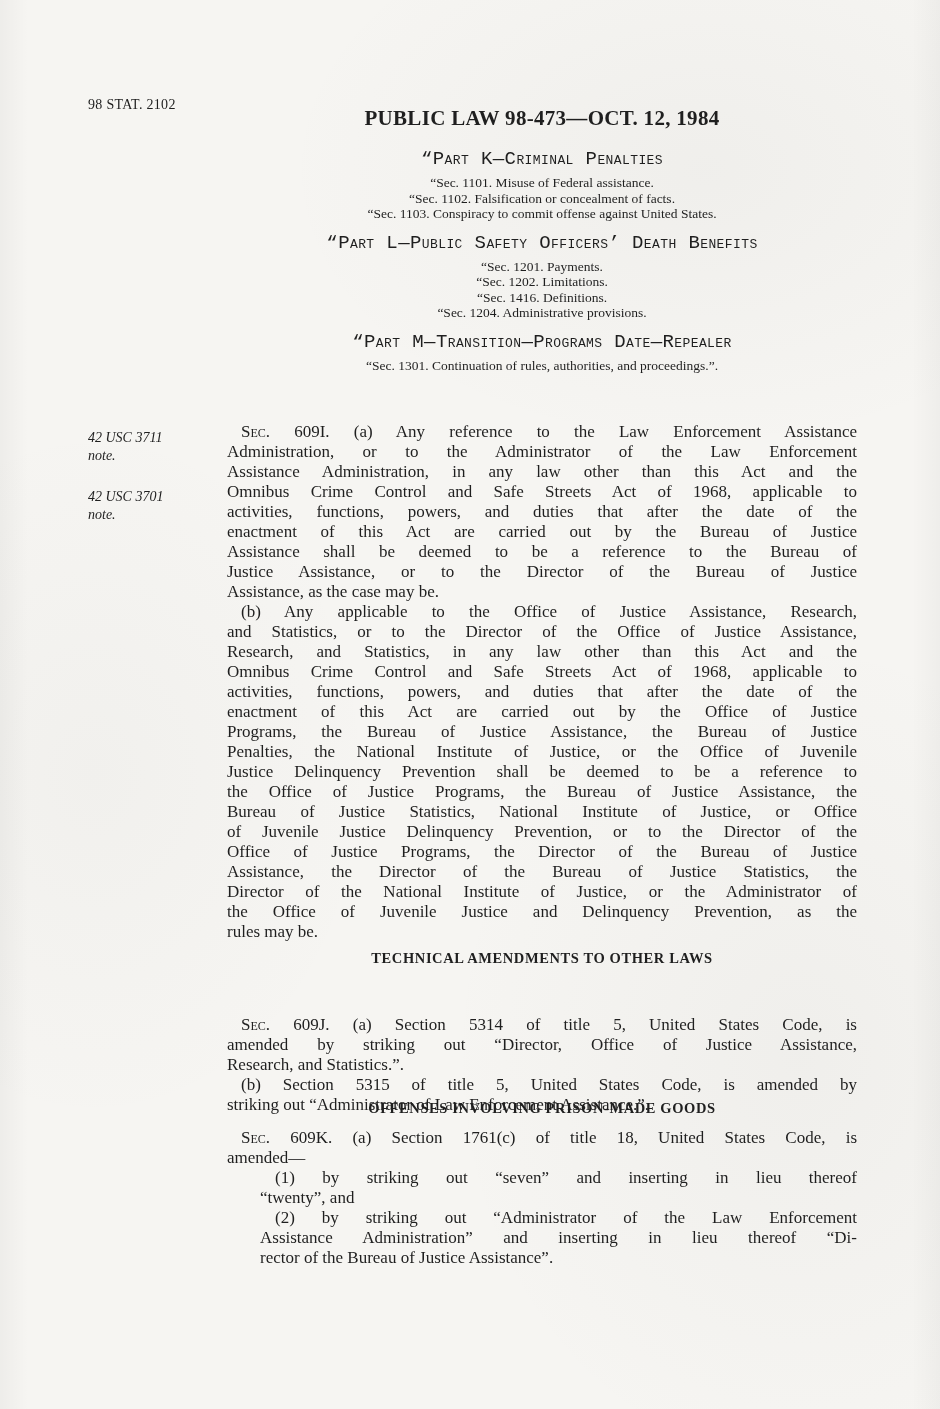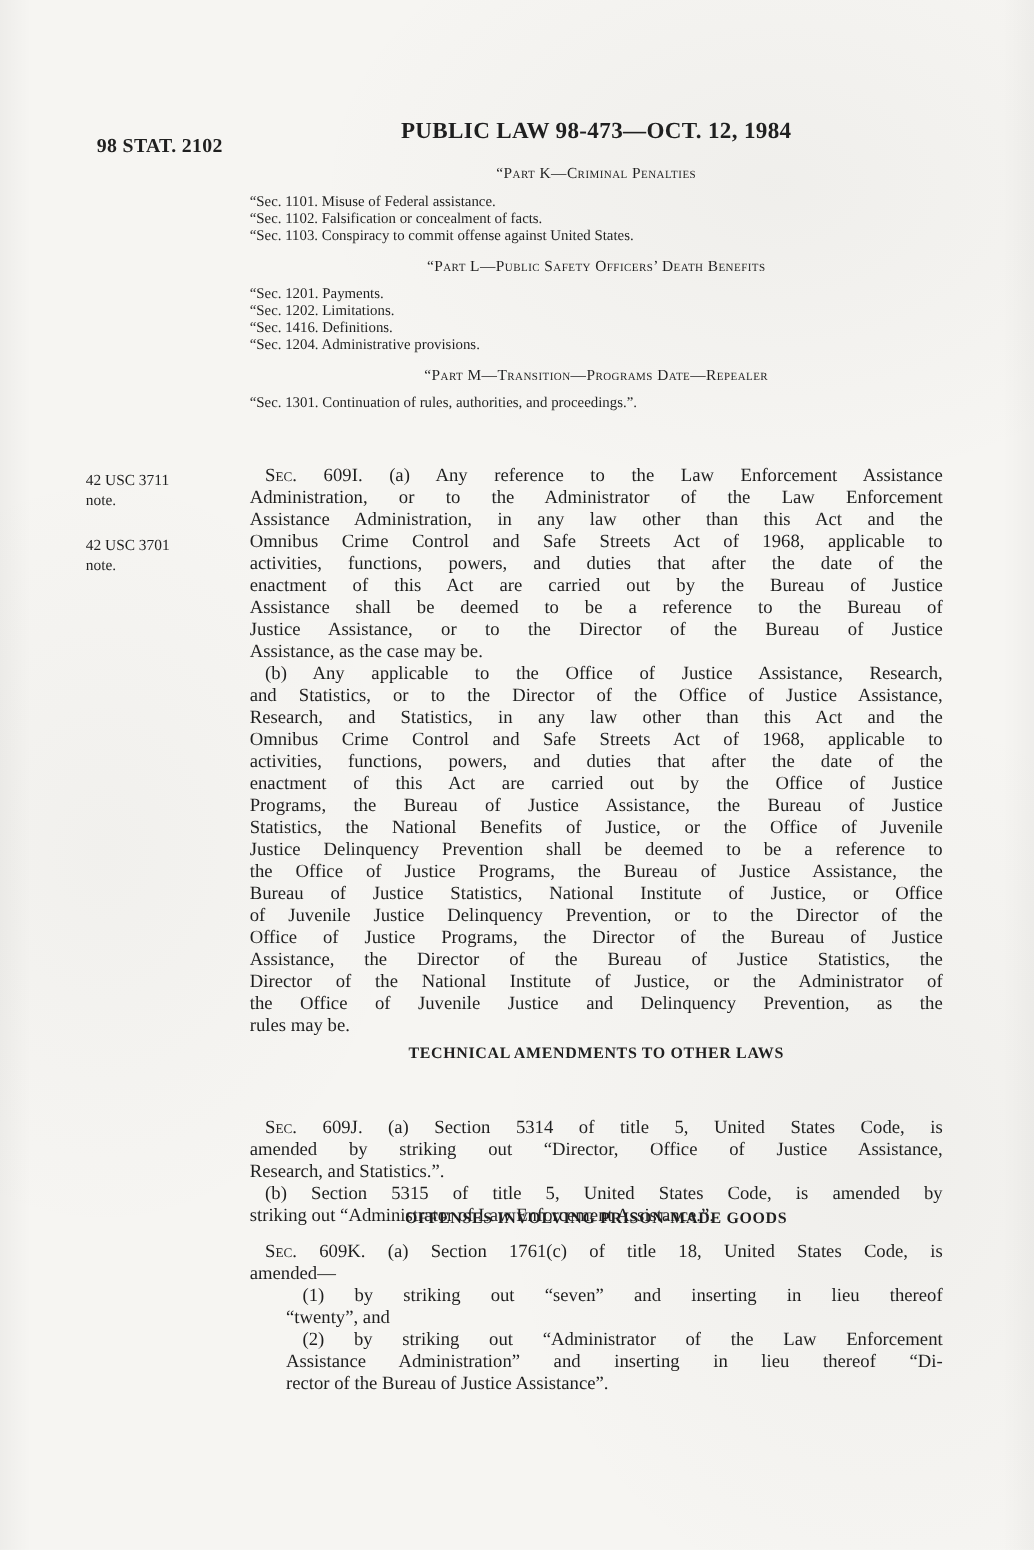--- a/index.html
+++ b/index.html
@@ -10,44 +10,45 @@
     background-image:
       radial-gradient(ellipse 600px 400px at 75% 12%, rgba(120,120,115,0.05), transparent 70%),
       radial-gradient(ellipse 500px 600px at 85% 75%, rgba(120,120,115,0.05), transparent 70%),
       radial-gradient(ellipse 400px 500px at 10% 55%, rgba(120,120,115,0.04), transparent 70%),
       linear-gradient(90deg, rgba(0,0,0,0.035), rgba(0,0,0,0) 3%, rgba(0,0,0,0) 97%, rgba(0,0,0,0.03));
     font-family:"Liberation Serif","DejaVu Serif",serif;
     color:#1f1f1f;
     overflow:hidden;
   }
   .hdr-stat{
-    position:absolute;left:88px;top:122px;
-    font-size:18px;font-weight:bold;letter-spacing:0.3px;white-space:nowrap;
+    position:absolute;left:88px;top:97px;
+    font-size:14px;font-weight:normal;letter-spacing:0.3px;white-space:nowrap;
   }
   .hdr-law{
     position:absolute;left:227px;top:106px;width:630px;
     text-align:center;font-size:21px;font-weight:bold;letter-spacing:0.3px;white-space:nowrap;
   }
   .toc{
     position:absolute;left:227px;top:151px;width:630px;
     font-size:13.5px;
   }
   .toc-part{
     text-align:center;
     font-variant:small-caps;
-    font-size:14px;
+    font-size:19px;
     letter-spacing:0.4px;
     margin:13px 0 8px 0;
     line-height:16px;
+    font-family:Liberation Mono, monospace;
   }
   .toc-part:first-child{margin-top:0;}
-  .toc-entry{line-height:15.5px;}
+  .toc-entry{line-height:15.5px;text-align:center;}
   .margin-note{
-    position:absolute;left:78px;width:92px;
-    font-size:14px;line-height:18px;
+    position:absolute;left:88px;width:92px;
+    font-size:14px;line-height:18px;font-style:italic;
   }
   .note-1{top:429px;}
   .note-2{top:488px;}
   .sect-heading{
     position:absolute;left:227px;width:630px;
     text-align:center;font-weight:bold;font-size:14.5px;letter-spacing:0.6px;
     white-space:nowrap;
   }
   .h-references{top:396px;}
   .h-technical{top:950px;}
@@ -108,21 +109,21 @@
         <div class="bl">Assistance, as the case may be.</div>
       </div>
     <div>
         <div class="bl j fi">(b) Any applicable to the Office of Justice Assistance, Research,</div>
         <div class="bl j">and Statistics, or to the Director of the Office of Justice Assistance,</div>
         <div class="bl j">Research, and Statistics, in any law other than this Act and the</div>
         <div class="bl j">Omnibus Crime Control and Safe Streets Act of 1968, applicable to</div>
         <div class="bl j">activities, functions, powers, and duties that after the date of the</div>
         <div class="bl j">enactment of this Act are carried out by the Office of Justice</div>
         <div class="bl j">Programs, the Bureau of Justice Assistance, the Bureau of Justice</div>
-        <div class="bl j">Statistics, the National Benefits of Justice, or the Office of Juvenile</div>
+        <div class="bl j">Penalties, the National Institute of Justice, or the Office of Juvenile</div>
         <div class="bl j">Justice Delinquency Prevention shall be deemed to be a reference to</div>
         <div class="bl j">the Office of Justice Programs, the Bureau of Justice Assistance, the</div>
         <div class="bl j">Bureau of Justice Statistics, National Institute of Justice, or Office</div>
         <div class="bl j">of Juvenile Justice Delinquency Prevention, or to the Director of the</div>
         <div class="bl j">Office of Justice Programs, the Director of the Bureau of Justice</div>
         <div class="bl j">Assistance, the Director of the Bureau of Justice Statistics, the</div>
         <div class="bl j">Director of the National Institute of Justice, or the Administrator of</div>
         <div class="bl j">the Office of Juvenile Justice and Delinquency Prevention, as the</div>
         <div class="bl">rules may be.</div>
       </div>

